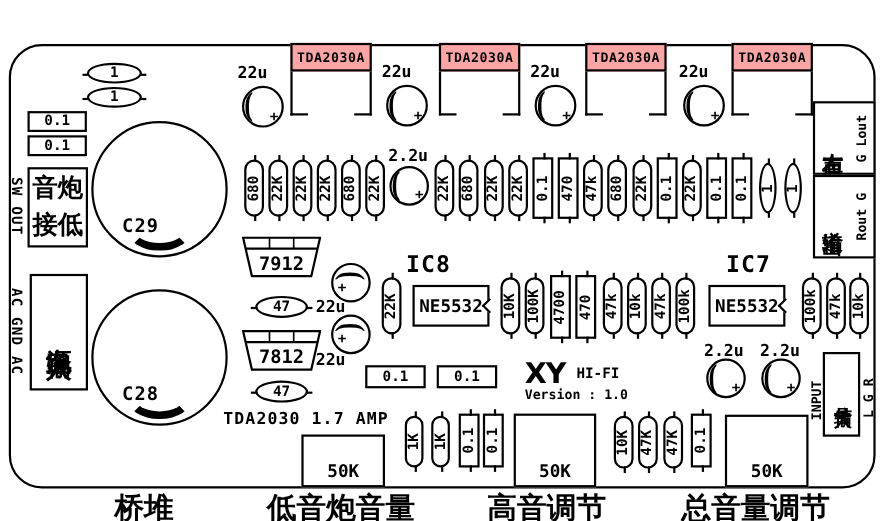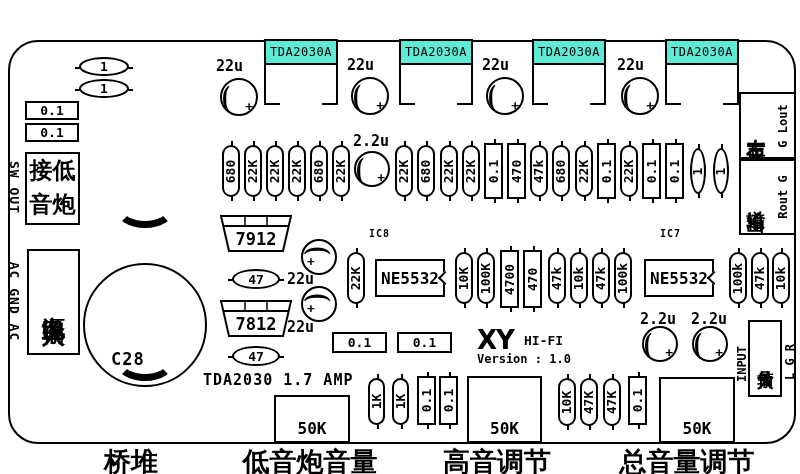--- a/index.html
+++ b/index.html
@@ -26,59 +26,59 @@
   .ecap .plus{position:absolute;right:3px;bottom:0px;font-size:13px;font-weight:700;}
   .ecap.m-top .cres{left:50%;top:-4px;transform:translateX(-50%) rotate(90deg) scaleY(1.25);}
   .ecap.m-top .plus{left:4px;right:auto;bottom:4px;}
   .eclabel{position:absolute;font-size:15px;font-weight:700;z-index:4;}
   
   .bigcap{position:absolute;width:124px;height:124px;border:2px solid #000;border-radius:50%;background:#fff;box-sizing:border-box;}
   .bigcap .bcl{position:absolute;left:26px;top:84px;font-size:17px;font-weight:700;letter-spacing:1px;}
   .bigarc{position:absolute;width:46px;height:26px;border:7px solid transparent;border-bottom-color:#000;border-radius:50%;z-index:2;}
   
   .fp{position:absolute;width:74px;height:70px;z-index:5;}
-  .fp-rect{position:absolute;left:0;top:0;width:74px;height:26px;border:2px solid #000;background:#5eead4;box-sizing:border-box;
-           display:flex;align-items:center;justify-content:center;font-size:12px;font-weight:400;letter-spacing:0.5px;}
+  .fp-rect{position:absolute;left:0;top:0;width:74px;height:26px;border:2px solid #000;background:#fca5a5;box-sizing:border-box;
+           display:flex;align-items:center;justify-content:center;font-size:12px;font-weight:700;letter-spacing:0.5px;}
   .fp-legL{position:absolute;left:0;top:26px;width:16px;height:40px;border-left:2px solid #000;border-bottom:2px solid #000;box-sizing:border-box;}
   .fp-legR{position:absolute;right:0;top:26px;width:16px;height:40px;border-right:2px solid #000;border-bottom:2px solid #000;box-sizing:border-box;}
   
   .boxc{position:absolute;border:2px solid #000;background:#fff;box-sizing:border-box;z-index:4;}
   .cn{font-family:"Liberation Serif","DejaVu Serif",serif;font-weight:600;}
   .cjk-v{writing-mode:vertical-rl;text-orientation:upright;}
   .vtext{position:absolute;text-align:center;font-weight:700;white-space:nowrap;z-index:4;}
   .vl{transform:rotate(90deg);}
   .vr{transform:rotate(-90deg);}
   
   .icbox{position:absolute;border:2px solid #000;background:#fff;box-sizing:border-box;display:flex;align-items:center;justify-content:center;
          font-size:16px;font-weight:700;z-index:3;}
   .icbox .notch{position:absolute;right:-7px;top:50%;width:10px;height:10px;background:#fff;border-left:2px solid #000;border-bottom:2px solid #000;
          transform:translateY(-50%) rotate(45deg);box-sizing:border-box;}
-  .icref{position:absolute;font-size:10px;font-weight:700;letter-spacing:1px;z-index:3;}
+  .icref{position:absolute;font-size:21px;font-weight:700;letter-spacing:1px;z-index:3;}
   
   .pot{position:absolute;border:2px solid #000;background:#fff;box-sizing:border-box;display:flex;align-items:flex-end;justify-content:center;
        font-size:16px;font-weight:700;padding-bottom:3px;z-index:4;}
   .caption{position:absolute;top:444px;transform:translateX(-50%);font-family:"Liberation Serif","DejaVu Serif",serif;
            font-size:27px;font-weight:600;white-space:nowrap;}
   .reg{position:absolute;z-index:3;}
   #amp-text{position:absolute;left:193px;top:329px;font-size:15px;font-weight:700;letter-spacing:1px;z-index:3;}
   #logo-xy{position:absolute;left:467px;top:283px;font-size:26px;font-weight:900;font-family:"DejaVu Sans","Liberation Sans",sans-serif;letter-spacing:-1px;}
   #logo-hifi{position:absolute;left:514px;top:291px;font-size:13px;font-weight:700;}
   #logo-ver{position:absolute;left:467px;top:310px;font-size:12px;font-weight:600;}
 </style>
 </head>
 <body>
 
 <div id="page">
 
   <div id="board">
 
     <div class="vtext vl" style="left:-36px;top:138px;width:80px;font-size:13px;letter-spacing:1px;">SW OUT</div>
     <div class="boxc cn" style="left:15px;top:110px;width:55px;height:73px;font-size:23px;line-height:34px;text-align:center;">
+      <div>音炮</div>
       <div>接低</div>
-      <div>音炮</div>
     </div>
 
     <div class="vtext vl" style="left:-46px;top:252px;width:100px;font-size:13px;letter-spacing:1px;">AC GND AC</div>
     <div class="boxc cn" style="left:17px;top:207px;width:53px;height:106px;display:flex;align-items:center;justify-content:center;">
       <div class="cjk-v" style="font-size:23px;letter-spacing:2px;">电源输入</div>
     </div>
 
     <div class="boxc" style="left:729px;top:50px;width:57px;height:67px;display:flex;">
       <div style="position:relative;width:30px;display:flex;align-items:center;justify-content:center;">
         <div class="cn cjk-v" style="font-size:19px;letter-spacing:1px;">左右声</div>
@@ -303,20 +303,23 @@
       <div class="ecap m-left" style="left: 632px; top: 284px; width: 36px; height: 36px;">
         <span class="cres">(</span>
         <span class="plus">+</span>
       </div>
       <div class="eclabel" style="left: 630px; top: 268px;">2.2u</div>
       <div class="ecap m-left" style="left: 682px; top: 284px; width: 36px; height: 36px;">
         <span class="cres">(</span>
         <span class="plus">+</span>
       </div>
       <div class="eclabel" style="left: 681px; top: 268px;">2.2u</div>
+      <div class="bigcap" style="left: 73px; top: 68px;">
+        <span class="bcl">C29</span>
+      </div>
       <div class="bigarc" style="left: 105px; top: 146px;"></div>
       <div class="bigcap" style="left: 73px; top: 221px;">
         <span class="bcl">C28</span>
       </div>
       <div class="bigarc" style="left: 105px; top: 299px;"></div>
       <div class="fp" style="left: 254px; top: -3px;">
         <div class="fp-rect">TDA2030A</div>
         <div class="fp-legL"></div>
         <div class="fp-legR"></div>
       </div>

